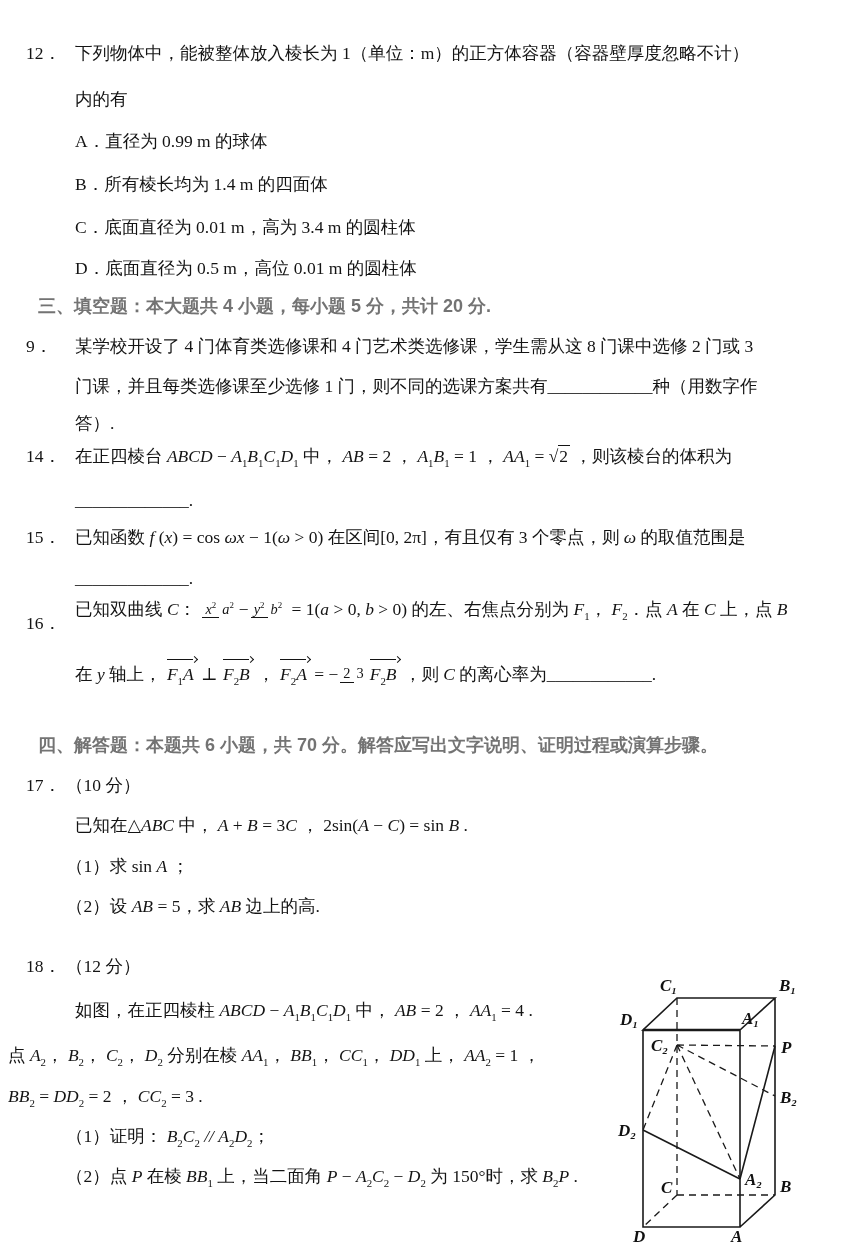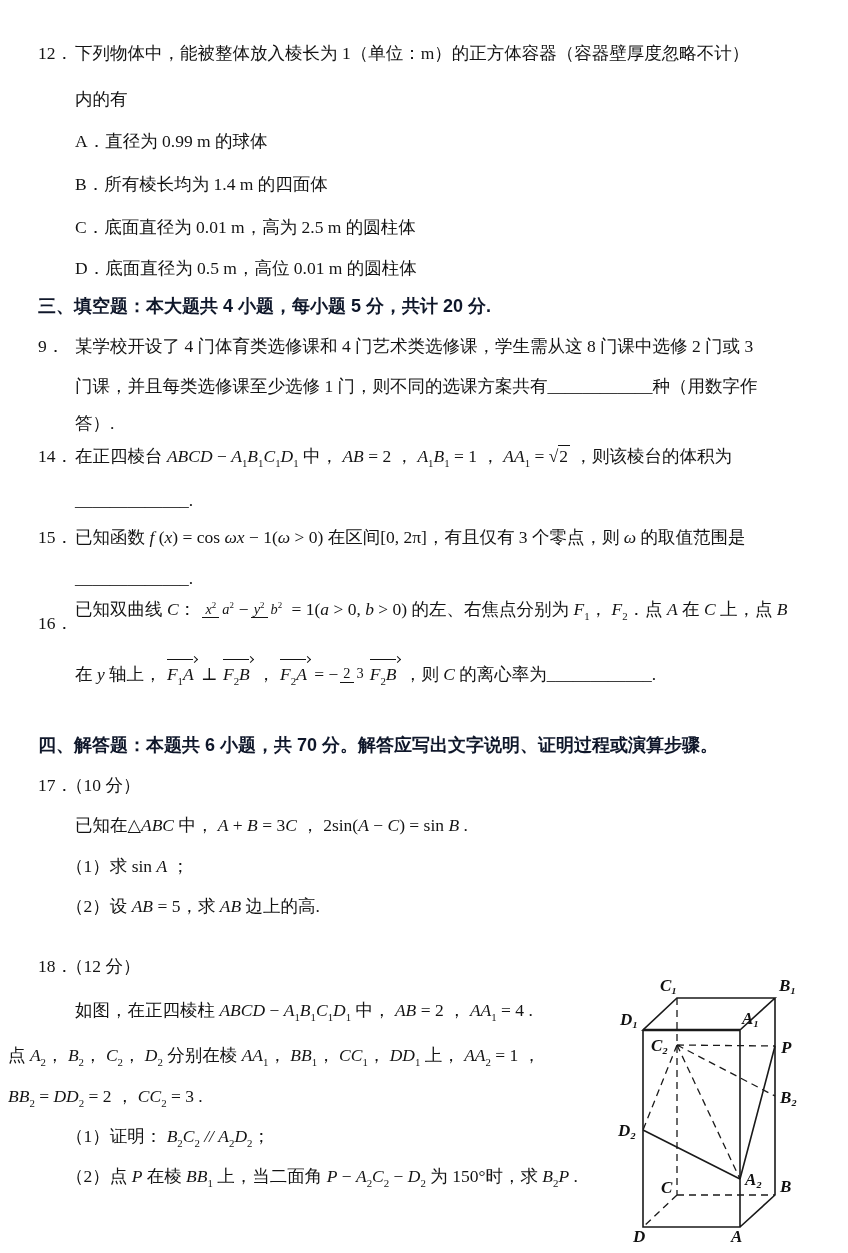--- a/index.html
+++ b/index.html
@@ -3,25 +3,25 @@
 <meta charset="utf-8">
 <style>
   html,body{margin:0;padding:0;}
   body{
     width:848px;height:1253px;position:relative;overflow:hidden;
     background:#ffffff;color:#141414;
     font-family:"Liberation Serif","DejaVu Serif",serif;
     font-size:17.5px;
   }
   .line{position:absolute;line-height:26px;white-space:nowrap;}
-  .qnum{position:absolute;left:38px;line-height:26px;text-align:center;}
+  .qnum{position:absolute;left:26px;line-height:26px;text-align:center;}
   .sec{
     position:absolute;left:38px;line-height:26px;white-space:nowrap;
     font-family:"Liberation Sans","DejaVu Sans",sans-serif;
-    font-weight:700;font-size:18px;color:#0f172a;
+    font-weight:700;font-size:18px;color:#737373;
   }
   .line i{font-family:"Liberation Serif","DejaVu Serif",serif;}
   sub{font-size:0.62em;}
   sup{font-size:0.62em;}
   .frac{display:inline-flex;flex-direction:row;vertical-align:middle;
         text-align:center;font-size:0.82em;line-height:1.15;margin:0 2px;
         position:relative;top:-2px;}
   .frac .num{border-bottom:1px solid #141414;padding:0 3px;display:block;}
   .frac .den{display:block;padding:0 3px;}
   .sqrt{white-space:nowrap;}
@@ -38,21 +38,21 @@
   }
 </style>
 </head>
 <body>
 
 <div class="qnum" style="top:40px">12．</div>
 <div class="line" style="top:40px;left:75px">下列物体中，能被整体放入棱长为 1（单位：m）的正方体容器（容器壁厚度忽略不计）</div>
 <div class="line" style="top:86px;left:75px">内的有</div>
 <div class="line" style="top:128px;left:75px">A．直径为 0.99 m 的球体</div>
 <div class="line" style="top:171px;left:75px">B．所有棱长均为 1.4 m 的四面体</div>
-<div class="line" style="top:214px;left:75px">C．底面直径为 0.01 m，高为 2.5 m 的圆柱体</div>
+<div class="line" style="top:214px;left:75px">C．底面直径为 0.01 m，高为 3.4 m 的圆柱体</div>
 <div class="line" style="top:255px;left:75px">D．底面直径为 0.5 m，高位 0.01 m 的圆柱体</div>
 
 <div class="sec" style="top:293px">三、填空题：本大题共 4 小题，每小题 5 分，共计 20 分.</div>
 
 <div class="qnum" style="top:333px">9．</div>
 <div class="line" style="top:333px;left:75px">某学校开设了 4 门体育类选修课和 4 门艺术类选修课，学生需从这 8 门课中选修 2 门或 3</div>
 <div class="line" style="top:373px;left:75px">门课，并且每类选修课至少选修 1 门，则不同的选课方案共有____________种（用数字作</div>
 <div class="line" style="top:410px;left:75px">答）.</div>
 
 <div class="qnum" style="top:443px">14．</div>

